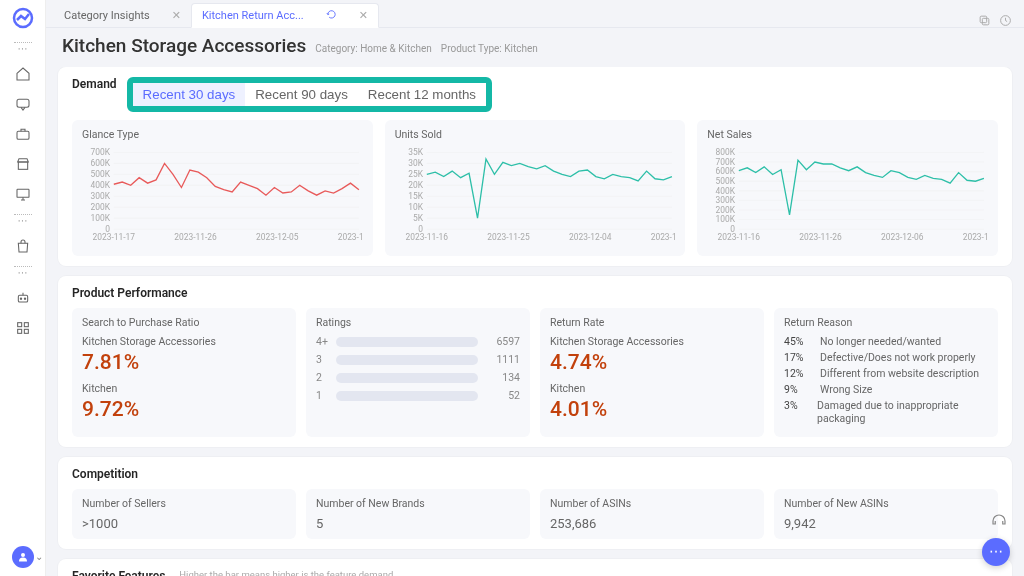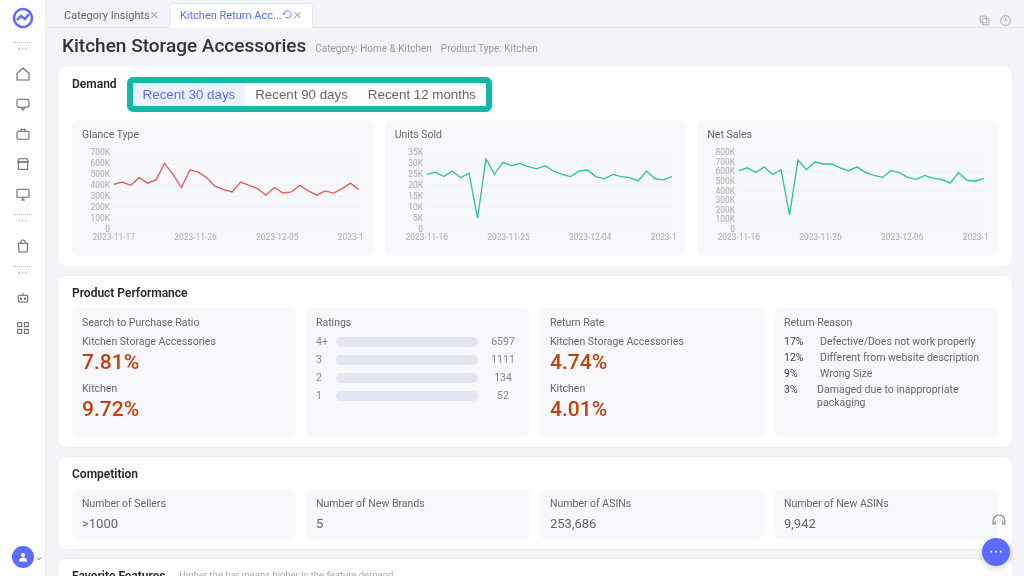--- a/index.html
+++ b/index.html
@@ -8,21 +8,21 @@
 .sidebar{width:46px;background:#fff;border-right:1px solid #eee;display:flex;flex-direction:column;align-items:center;padding-top:6px;gap:2px}
 .logo{width:24px;height:24px;display:flex;align-items:center;justify-content:center;margin-bottom:6px}
 .nav-icon{width:34px;height:28px;display:flex;align-items:center;justify-content:center;color:#666;font-size:14px;border-radius:6px;cursor:pointer}
 .nav-icon svg{width:16px;height:16px;stroke:#666;fill:none;stroke-width:1.6}
 .sep{width:18px;border-top:1px dotted #bbb;margin:4px 0;color:#999;text-align:center;font-size:10px}
 .avatar{margin-top:auto;margin-bottom:8px;width:22px;height:22px;border-radius:50%;background:#5b6cff;display:flex;align-items:center;justify-content:center;color:#fff;position:relative}
 .avatar svg{width:12px;height:12px;fill:#fff}
 .avatar-caret{position:absolute;right:-10px;top:5px;color:#888;font-size:10px}
 .main{flex:1;display:flex;flex-direction:column;height:100%;overflow:hidden}
 .tabs{height:28px;background:#f3f4f8;display:flex;align-items:end;padding:0 8px;font-size:11px;color:#666;position:relative;border-bottom:1px solid #e6e8ef}
-.tab{padding:5px 10px;display:flex;align-items:flex-start;gap:0;cursor:pointer;border-radius:4px 4px 0 0}
+.tab{padding:5px 10px;display:flex;align-items:flex-start;gap:22px;cursor:pointer;border-radius:4px 4px 0 0}
 .tab.active{background:#fff;color:#5b6cff;border:1px solid #e6e8ef;border-bottom-color:#fff;margin-bottom:-1px}
 .tab .x{color:#aaa;font-size:11px}
 .tab svg{width:11px;height:11px;stroke:#888;fill:none;stroke-width:2}
 .tab.active svg{stroke:#5b6cff}
 .tab-right{margin-left:auto;display:flex;gap:8px;align-items:center;padding-right:4px}
 .tab-right svg{width:13px;height:13px;stroke:#aaa;fill:none;stroke-width:1.8}
 .header{background:#f3f4f8;padding:6px 16px 10px}
 .title{font-size:19px;font-weight:500;color:#333;display:inline}
 .subtitle{font-size:10px;color:#999;margin-left:6px}
 .content{flex:1;overflow-y:auto;overflow-x:hidden;background:#f3f4f8;padding:0 12px 40px}
@@ -39,21 +39,21 @@
 .chart-svg{width:100%;height:105px;display:block}
 .grid4{display:grid;grid-template-columns:repeat(4,1fr);gap:10px}
 .card{background:#f7f8fb;border-radius:6px;padding:8px 10px;min-height:30px}
 .card-title{font-size:10.5px;color:#666;margin-bottom:6px}
 .metric-label{font-size:10.5px;color:#666;margin-top:2px}
 .metric-big{font-size:21px;font-weight:500;color:#c2410c;margin:2px 0 8px}
 .ratings-row{display:flex;align-items:center;gap:8px;margin:5px 0;font-size:10.5px}
 .ratings-row .n{width:12px;color:#888}
 .ratings-row .bar{flex:1;height:10px;background:#e3e6f0;border-radius:5px;overflow:hidden}
 .ratings-row .fill{height:100%;background:#5b6cff;border-radius:5px}
-.ratings-row .c{width:34px;text-align:center;color:#888}
+.ratings-row .c{width:34px;text-align:right;color:#888}
 .reason-row{display:flex;gap:10px;font-size:10.5px;color:#666;margin:3px 0}
 .reason-row .p{width:26px;color:#444}
 .comp-val{font-size:13px;color:#666;margin-top:6px}
 .axis-txt{font-size:9px;fill:#aaa}
 .fab{position:fixed;right:14px;bottom:10px;width:28px;height:28px;border-radius:50%;background:#5b6cff;display:flex;align-items:center;justify-content:center;color:#fff;box-shadow:0 2px 6px rgba(0,0,0,.18)}
 .fab::before{content:"⋯";font-size:14px;position:relative;top:-1px}
 .support{position:fixed;right:14px;bottom:44px;width:22px;height:22px;display:flex;align-items:center;justify-content:center}
 .support svg{width:18px;height:18px;stroke:#888;fill:none;stroke-width:1.6}
 .content::-webkit-scrollbar{width:8px}
 .content::-webkit-scrollbar-thumb{background:#d1d4de;border-radius:4px}
@@ -298,20 +298,24 @@
           <div class="card-title">Return Rate</div>
           <div class="metric-label">Kitchen Storage Accessories</div>
           <div class="metric-big">4.74%</div>
           <div class="metric-label">Kitchen</div>
           <div class="metric-big">4.01%</div>
         </div>
         <div class="card">
           <div class="card-title">Return Reason</div>
           <div id="reason-list">
               <div class="reason-row">
+                <span class="p">45%</span>
+                <span>No longer needed/wanted</span>
+              </div>
+              <div class="reason-row">
                 <span class="p">17%</span>
                 <span>Defective/Does not work properly</span>
               </div>
               <div class="reason-row">
                 <span class="p">12%</span>
                 <span>Different from website description</span>
               </div>
               <div class="reason-row">
                 <span class="p">9%</span>
                 <span>Wrong Size</span>

